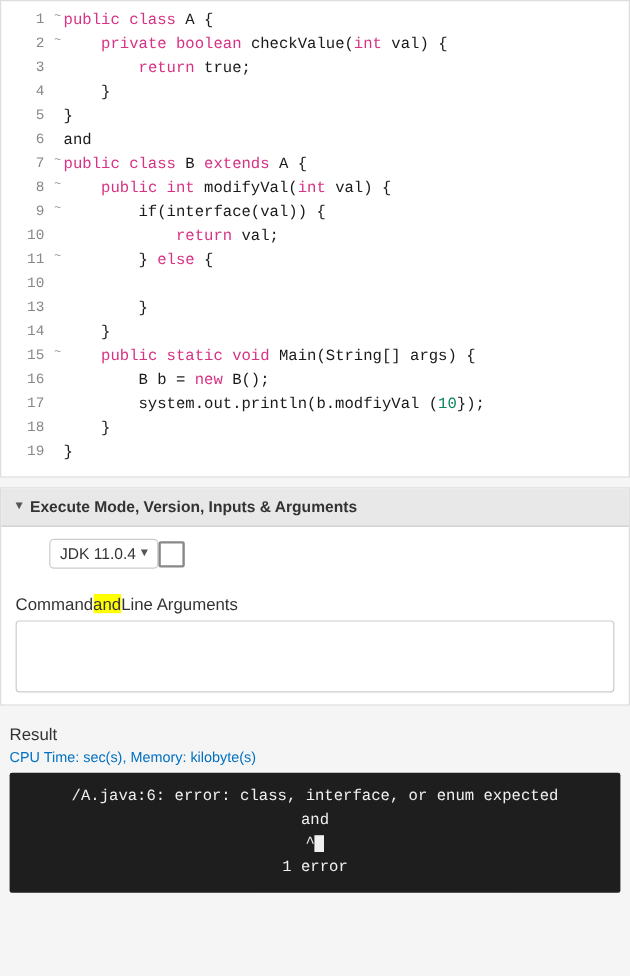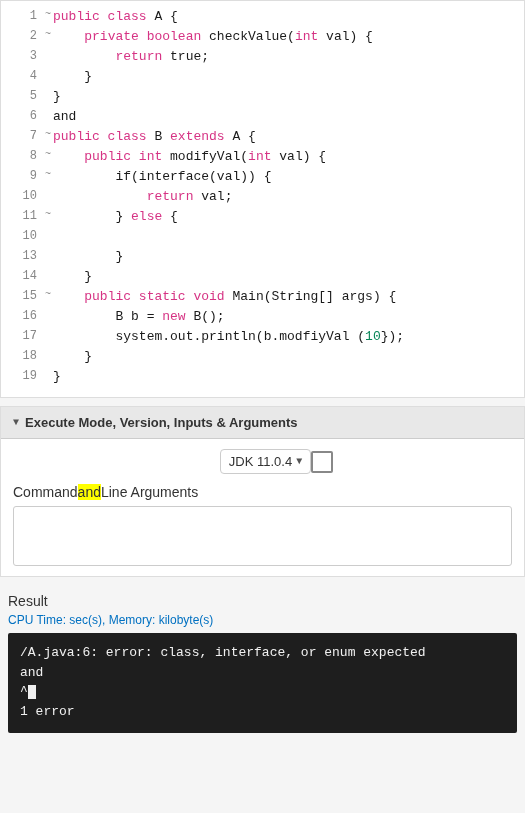--- a/index.html
+++ b/index.html
@@ -81,22 +81,22 @@
       color: #555;
     }
 
     .execute-body {
       padding: 10px 12px;
     }
 
     .jdk-row {
       display: flex;
       align-items: center;
-      justify-content: center;
-      margin-bottom: 10px;
+      justify-content: flex-start;
+      margin-bottom: 21px;
       padding-left: 28px;
     }
 
     .jdk-select-wrapper {
       display: flex;
       align-items: center;
       gap: 4px;
       border: 1px solid #ccc;
       border-radius: 4px;
       padding: 4px 8px;
@@ -158,20 +158,21 @@
       color: #f0f0f0;
       padding: 10px 12px;
       font-family: 'Courier New', Courier, monospace;
       font-size: 13px;
       border-radius: 2px;
       min-height: 100px;
     }
 
     .output-line {
       line-height: 1.5;
+      text-align: center;
     }
 
     .output-error {
       color: #f0f0f0;
     }
   </style>
 </head>
 <body>
 
 <div class="code-editor" id="code-editor-container">

